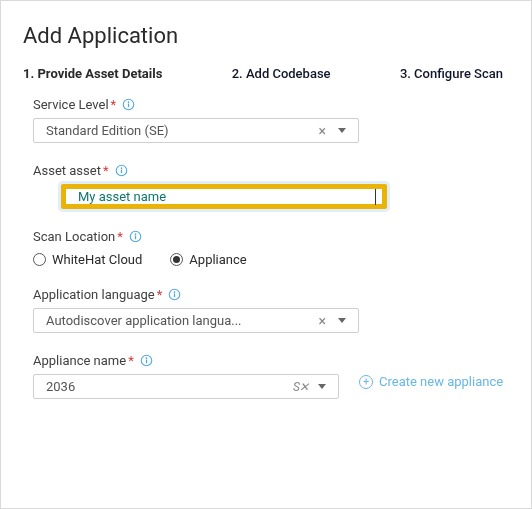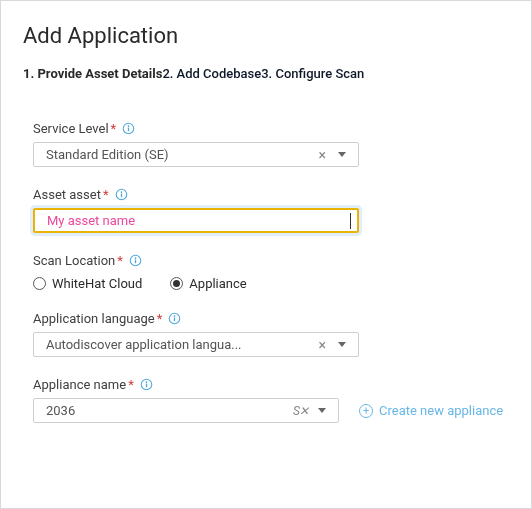--- a/index.html
+++ b/index.html
@@ -16,23 +16,23 @@
     padding: 16px 22px 22px 22px;
   }
   h1 {
     font-size: 22px;
     font-weight: 400;
     margin: 6px 0 18px 0;
     color: #2a2a2a;
   }
   .stepper {
     display: flex;
-    justify-content: flex-start;
-    font-size: 13px;
-    margin-bottom: 40px;
+    justify-content: space-between;
+    font-size: 13px;
+    margin-bottom: 16px;
     padding-right: 6px;
   }
   .step-active { font-weight: 700; color: #2a2a2a; }
   .step-inactive { font-weight: 500; color: #0f172a; }
   .form-inner { padding-left: 10px; }
   .field-block { margin-bottom: 20px; }
   .field-label {
     font-size: 13px;
     color: #404040;
     margin-bottom: 6px;
@@ -79,24 +79,25 @@
     width: 0; height: 0;
     border-left: 4px solid transparent;
     border-right: 4px solid transparent;
     border-top: 5px solid #666;
     margin: 0 6px;
   }
   .select-box.small {
     width: 306px;
   }
   .text-input {
-    border: 2px solid #eab308;
+    border: 5px solid #eab308;
     box-shadow: 0 0 0 3px rgba(80,160,220,0.18);
-    color: #ec4899;
+    color: #0f766e;
     position: relative;
+    margin-left: 28px;
   }
   .text-input .val { flex: 1; }
   .text-input .cursor {
     display: inline-block;
     width: 1px;
     height: 16px;
     background: #333;
     margin-left: 1px;
     vertical-align: middle;
   }
@@ -120,21 +121,21 @@
     align-items: center;
     justify-content: center;
   }
   .radio-inner {
     width: 7px; height: 7px;
     background: #333;
     border-radius: 50%;
   }
   .appliance-row {
     display: flex;
-    align-items: center;
+    align-items: flex-start;
     gap: 20px;
   }
   .create-link {
     display: flex;
     align-items: center;
     gap: 6px;
     font-size: 13px;
     color: #68b7e6;
     cursor: pointer;
     white-space: nowrap;

